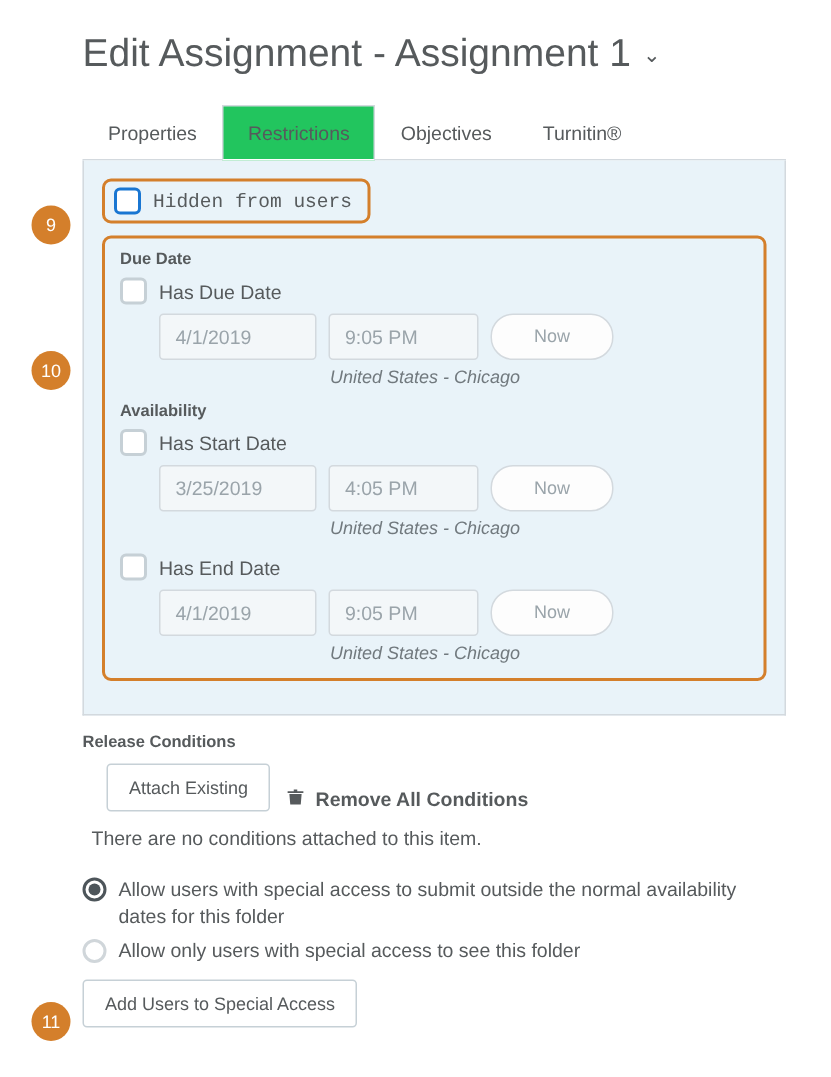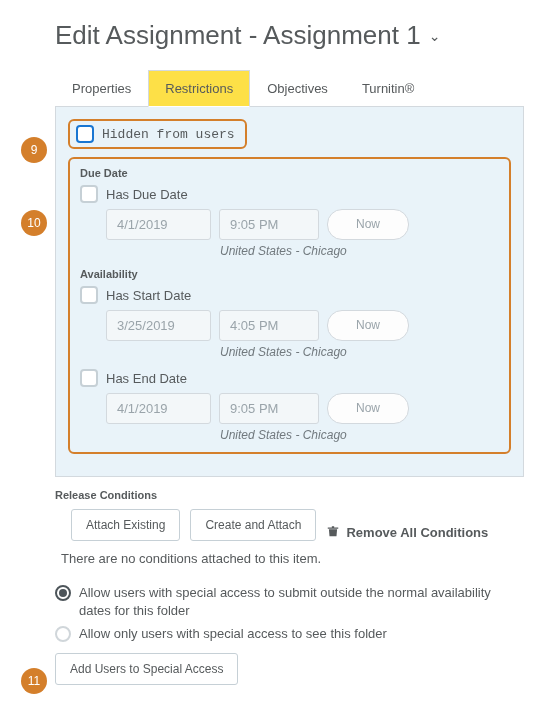--- a/index.html
+++ b/index.html
@@ -38,21 +38,21 @@
     color: #565a5c;
     cursor: pointer;
     border: 1px solid transparent;
     border-bottom: none;
     position: relative;
     top: 1px;
   }
   .tab.active {
     border: 1px solid #d3d9de;
     border-bottom: 1px solid #fff;
-    background: #fde047;
+    background: #22c55e;
     font-weight: 500;
   }
   .panel {
     background: #e9f3f9;
     padding: 12px 12px 14px 12px;
     border: 1px solid #d3d9de;
     border-top: none;
   }
   .hidden-row {
     display: inline-flex;
@@ -191,21 +191,21 @@
     align-items: center;
     justify-content: center;
     left: 21px;
     z-index: 5;
   }
 </style>
 </head>
 <body>
 
 <div class="callout" style="top:137px">9</div>
-<div class="callout" style="top:210px">10</div>
+<div class="callout" style="top:234px">10</div>
 <div class="callout" style="top:668px">11</div>
 
 <div class="page-title">
   <span>Edit Assignment - Assignment 1</span>
   <span class="chevron-down">⌄</span>
 </div>
 
 <div class="tabs">
   <div class="tab">Properties</div>
   <div class="tab active">Restrictions</div>
@@ -256,21 +256,20 @@
       <div class="now-btn">Now</div>
     </div>
     <div class="tz-label" style="margin-bottom:0">United States - Chicago</div>
   </div>
 </div>
 
 <div class="below-panel rel-conditions">
   <div class="section-label">Release Conditions</div>
   <div class="buttons-row">
     <button class="std-btn">Attach Existing</button>
-    <button class="std-btn">Create and Attach</button>
     <div class="remove-all">
       <span class="trash-icon">
         <svg viewBox="0 0 24 24" fill="#565a5c">
             <path d="M3 6h18v2H3V6zm2 3h14l-1 12H6L5 9zm5-5h4v2h-4V4z"></path>
           </svg>
       </span>
       <span>Remove All Conditions</span>
     </div>
   </div>
   <div class="cond-text">There are no conditions attached to this item.</div>

